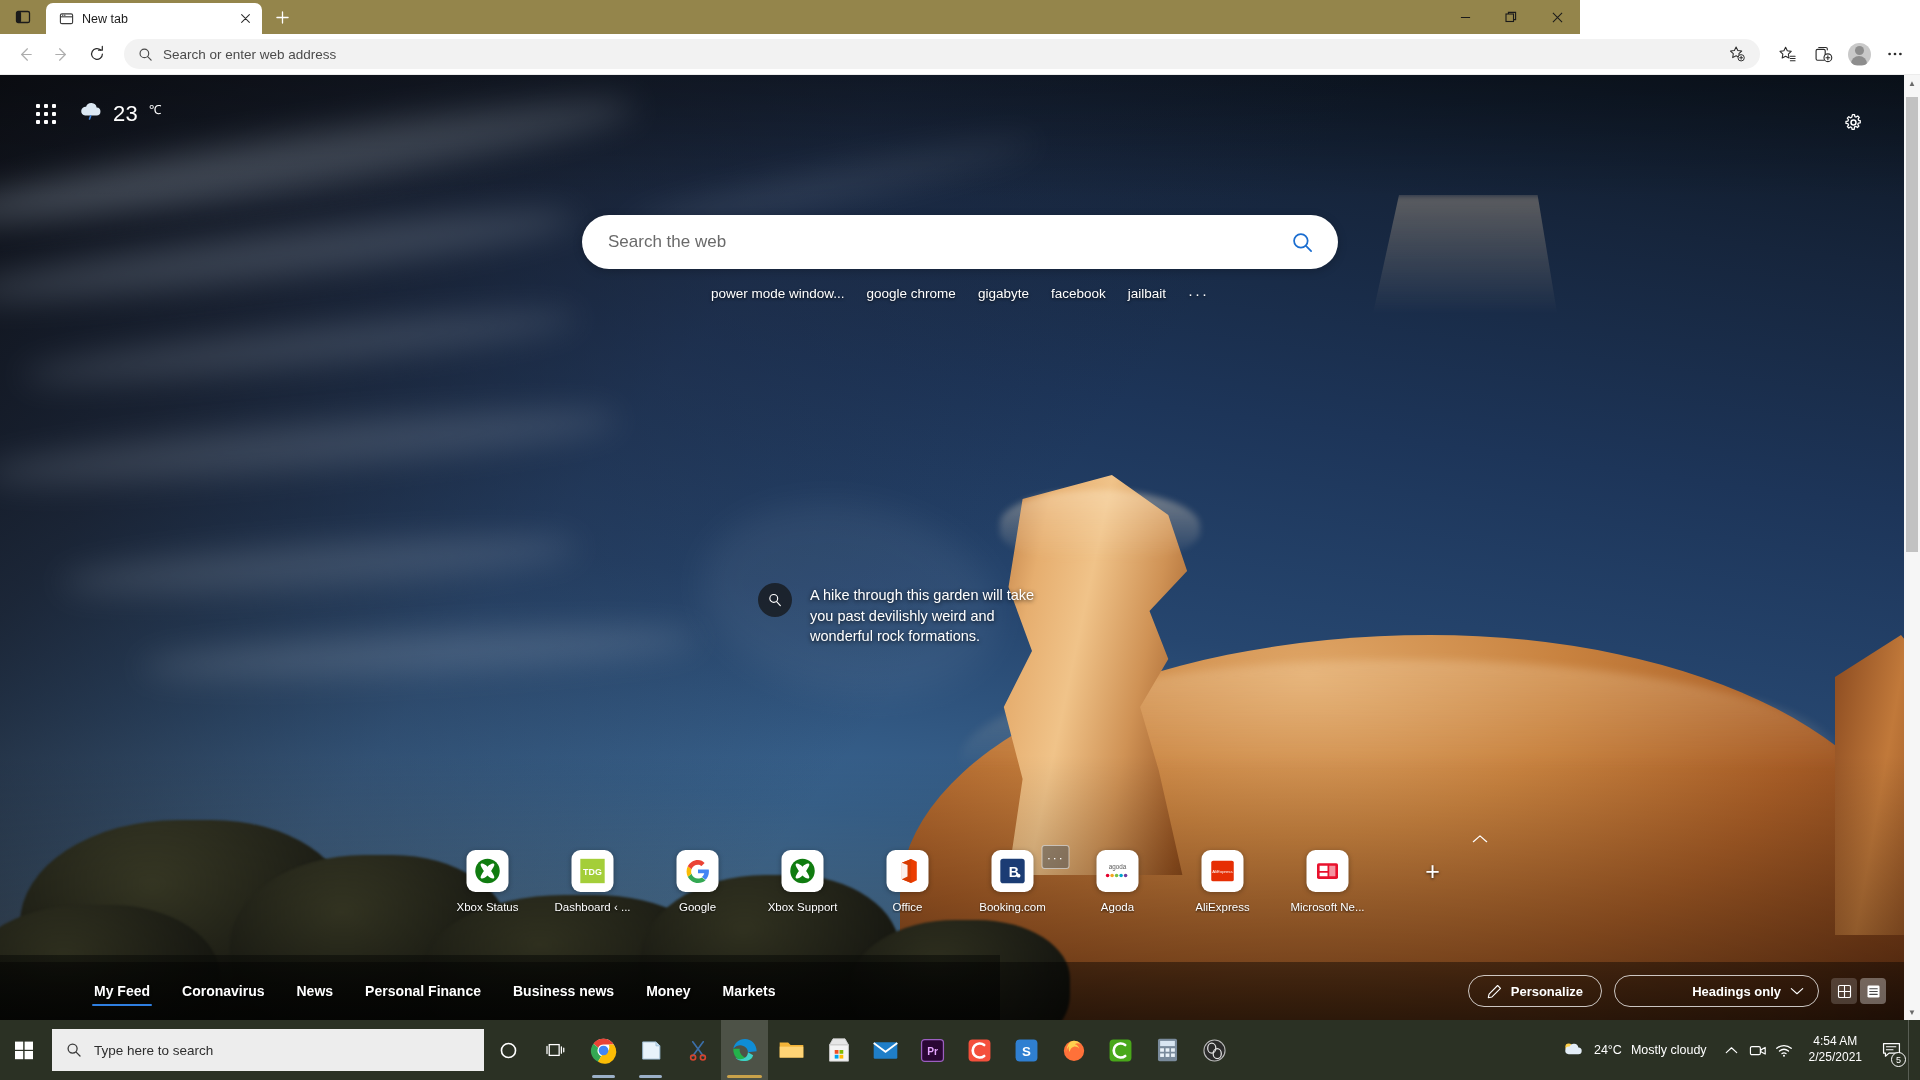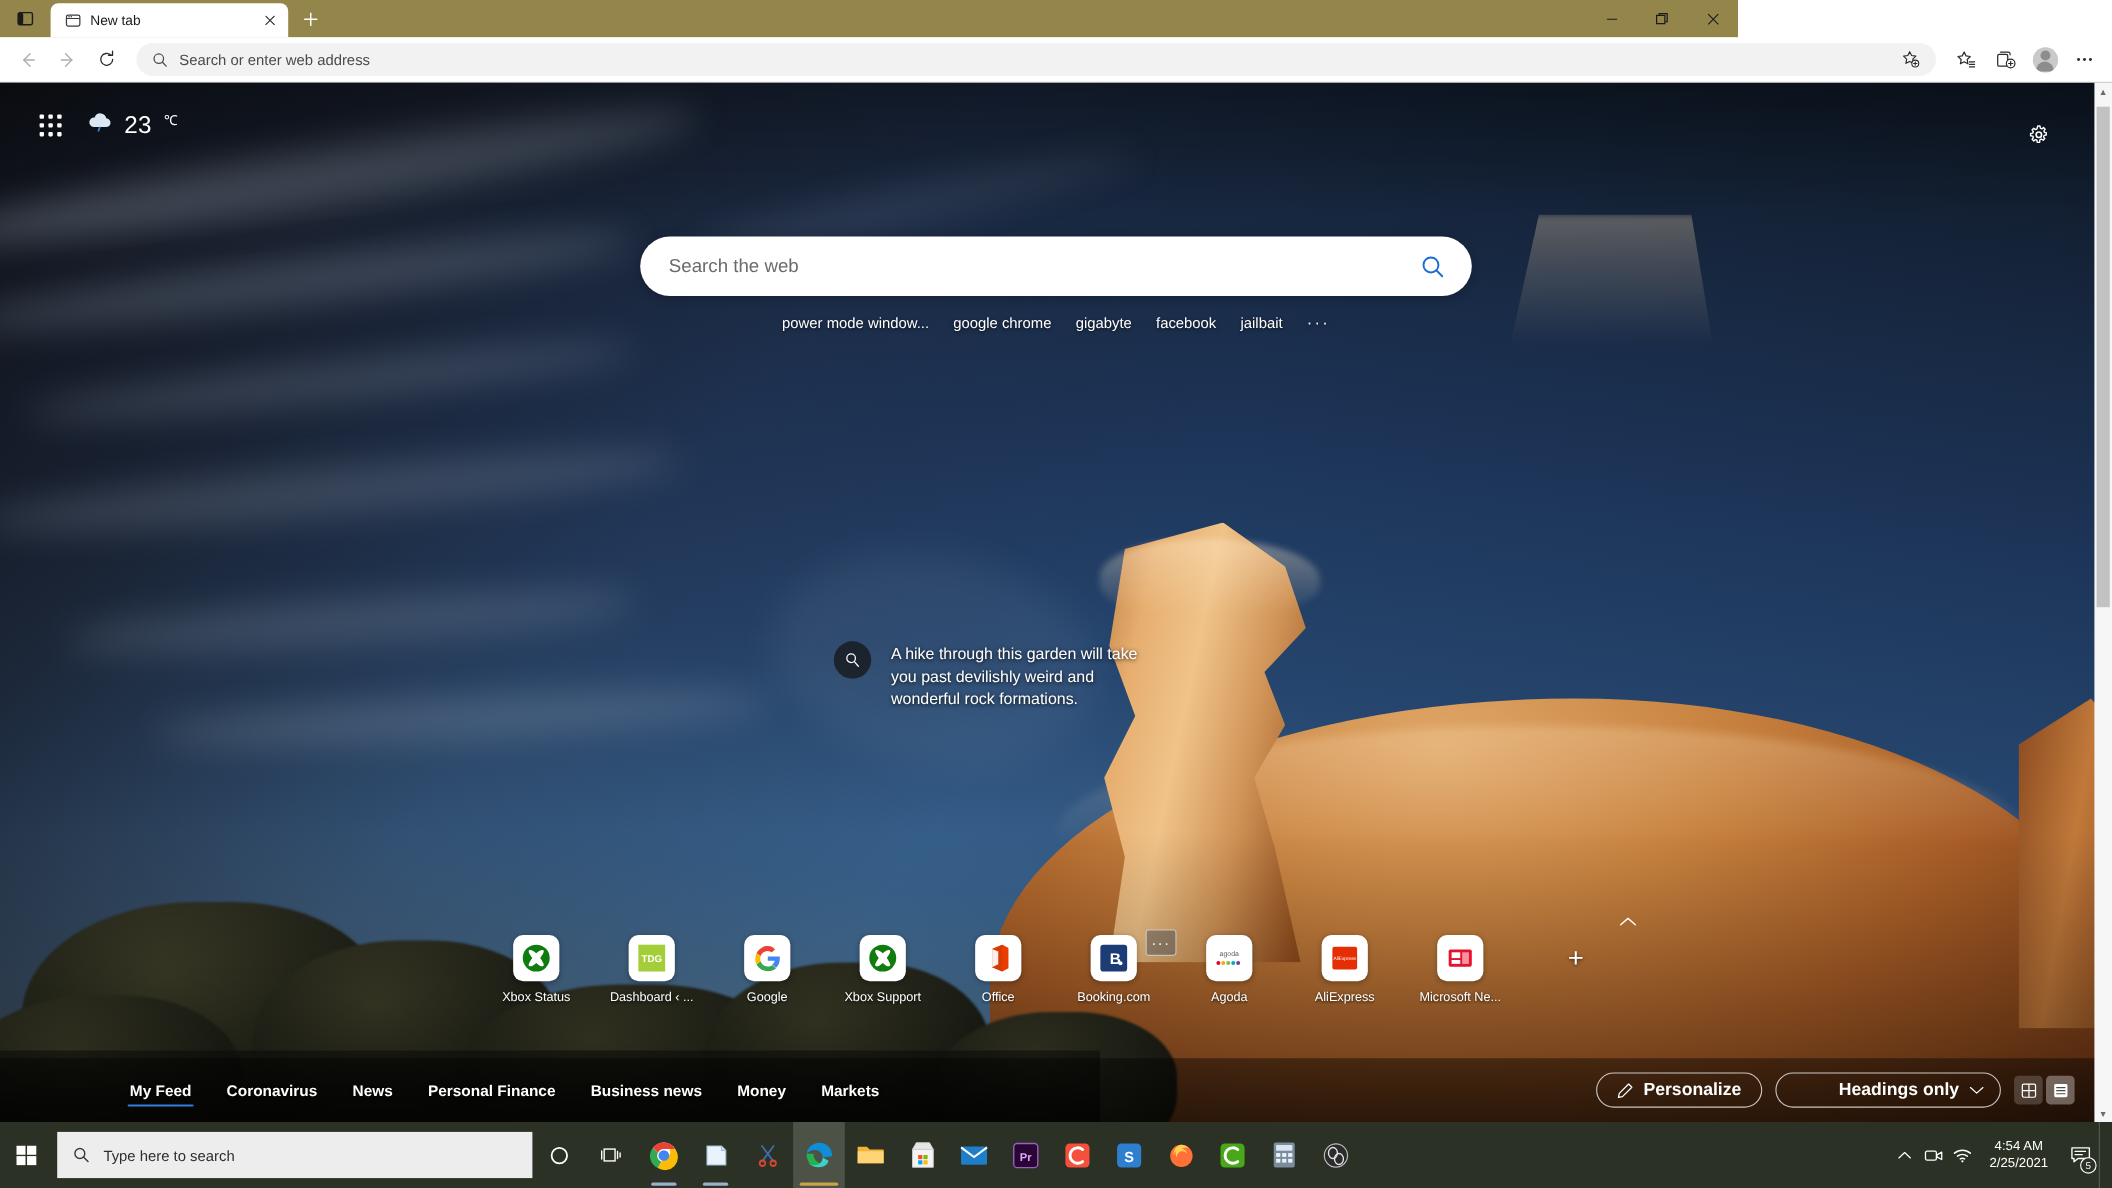--- a/index.html
+++ b/index.html
@@ -147,32 +147,32 @@
     position:absolute; left:1472px; top:755px; color:#fff; font-size:15px; cursor:pointer;
     text-shadow:0 1px 3px rgba(0,0,0,.7);
   }
 
   
   .feed-bar {
     position:absolute; left:0; bottom:0; width:1920px; height:58px;
     background:linear-gradient(180deg, rgba(0,0,0,.42) 0%, rgba(0,0,0,.55) 100%);
     display:flex; align-items:center;
   }
-  .feed-nav { display:flex; align-items:center; gap:28px; margin-left:116px; height:58px; }
+  .feed-nav { display:flex; align-items:center; gap:28px; margin-left:92px; height:58px; }
   .feed-link {
     font-size:14px; color:#fff; font-weight:bold; cursor:pointer; position:relative;
     padding:6px 2px; white-space:nowrap; text-shadow:0 1px 3px rgba(0,0,0,.7);
   }
   .feed-link.active::after {
     content:""; position:absolute; left:0; right:0; bottom:-1px; height:2.5px; background:#2f7fe0; border-radius:2px;
   }
   .feed-controls { margin-left:auto; margin-right:34px; display:flex; align-items:center; gap:12px; }
   .pill {
     height:32px; border:1px solid rgba(255,255,255,.75); border-radius:16px; color:#fff;
-    display:flex; align-items:center; gap:9px; padding:0 18px; font-size:16px; font-weight:bold; cursor:pointer;
+    display:flex; align-items:center; gap:9px; padding:0 18px; font-size:13px; font-weight:bold; cursor:pointer;
   }
   .pill.select { min-width:205px; justify-content:flex-end; padding:0 14px 0 18px; }
   .viewtoggle { display:flex; gap:3px; }
   .vt-btn {
     width:26px; height:26px; border-radius:4px; background:rgba(255,255,255,.18);
     display:flex; align-items:center; justify-content:center; cursor:pointer;
   }
   .vt-btn.active { background:rgba(255,255,255,.34); }
 
   
@@ -762,20 +762,28 @@
 
   <div class="tb-app">
     <svg width="25" height="25" viewBox="0 0 32 32">
       <circle cx="16" cy="16" r="13.5" fill="#2b2b2b" stroke="#b9b9b9" stroke-width="1.4"></circle>
       <ellipse cx="12.5" cy="13" rx="5.2" ry="6.4" fill="none" stroke="#e4e4e4" stroke-width="1.6"></ellipse>
       <ellipse cx="19.5" cy="20" rx="5.2" ry="6.4" fill="none" stroke="#e4e4e4" stroke-width="1.6"></ellipse>
     </svg>
   </div>
 
   <div class="tray">
+    <div class="tray-weather">
+      <svg width="24" height="20" viewBox="0 0 28 22">
+        <circle cx="9" cy="7.5" r="4" fill="#ffd04a"></circle>
+        <path d="M9 16h11a4 4 0 0 0 .3-8A5.4 5.4 0 0 0 10 7 4.4 4.4 0 0 0 9 16z" fill="#e3edf7"></path>
+      </svg>
+      <span class="tray-weather-text">24°C</span>
+      <span class="tray-weather-text">Mostly cloudy</span>
+    </div>
 
     <div class="tray-btn">
       <svg width="13" height="9" viewBox="0 0 14 10">
         <path d="M1.2 7.4 7 2l5.8 5.4" fill="none" stroke="#fff" stroke-width="1.3" stroke-linecap="round" stroke-linejoin="round"></path>
       </svg>
     </div>
 
     <div class="tray-btn">
       <svg width="18" height="15" viewBox="0 0 20 16">
         <rect x="1.6" y="3.6" width="11" height="9" rx="1.6" fill="none" stroke="#fff" stroke-width="1.3"></rect>

